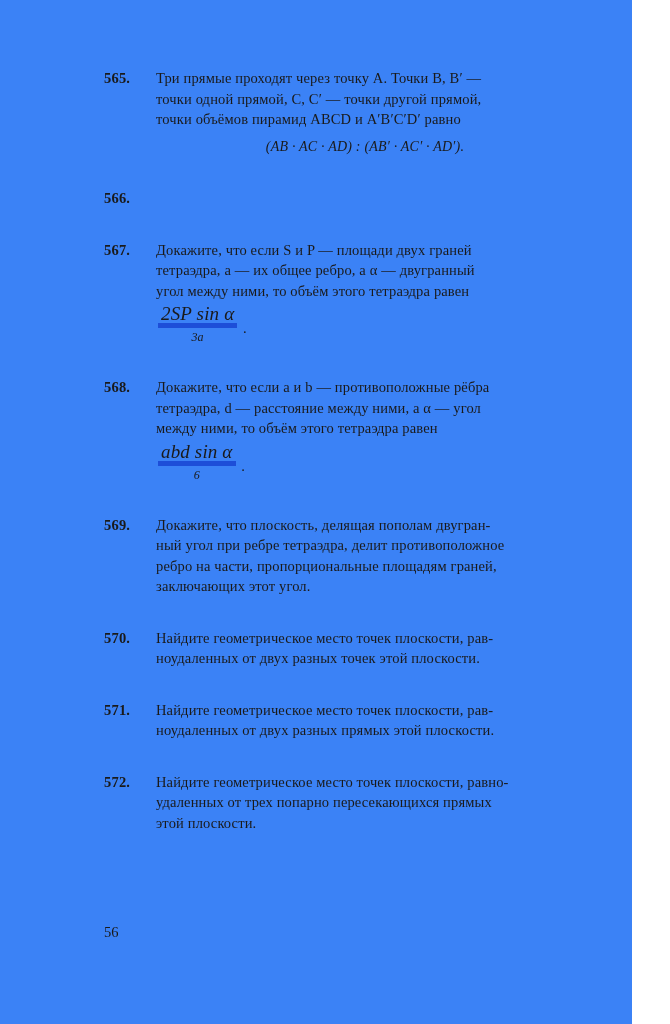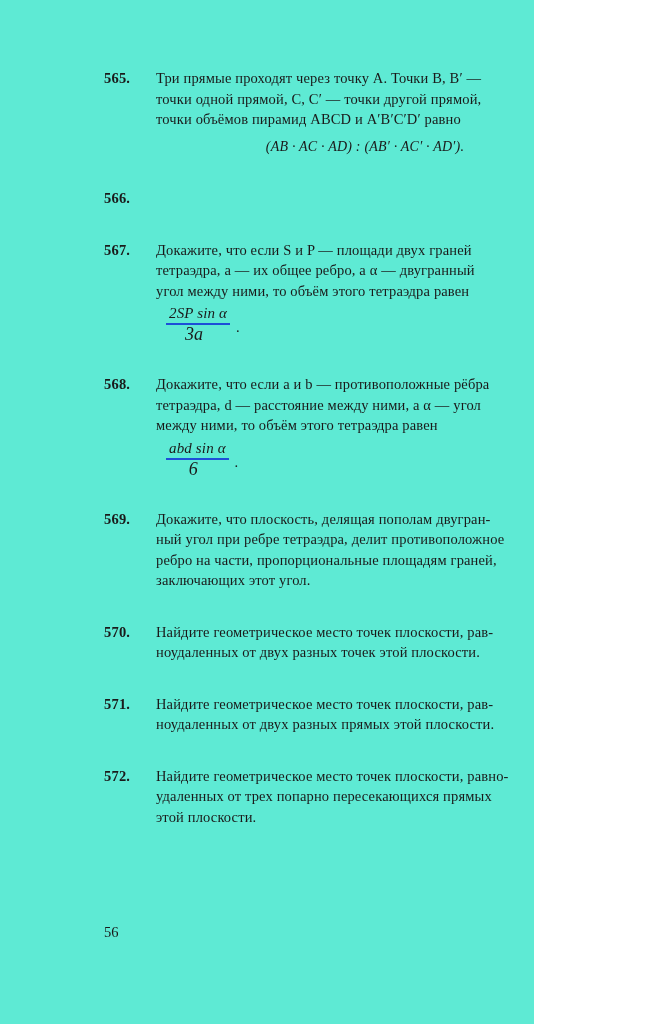--- a/index.html
+++ b/index.html
@@ -9,23 +9,23 @@
   }
   body {
     width: 670px;
     height: 1024px;
     font-family: "Liberation Serif", serif;
     color: #1a1a1a;
     overflow: hidden;
   }
   .page {
     position: relative;
-    width: 534px;
+    width: 632px;
     height: 1024px;
-    background: #5eead4;
+    background: #3b82f6;
     padding: 0;
     box-sizing: border-box;
   }
   .content {
     position: absolute;
     left: 104px;
     top: 68px;
     width: 470px;
   }
   .problem {
@@ -63,29 +63,28 @@
   }
   .frac {
     display: inline-block;
     vertical-align: -0.55em;
     text-align: center;
     margin: 0 2px;
   }
   .frac .top {
     display: block;
     padding: 0 3px 1px 3px;
-    border-bottom: 2px solid #1d4ed8;
-    font-size: 15px;
+    border-bottom: 5px solid #1d4ed8;
+    font-size: 19px;
     line-height: 17px;
-    margin-left: 8px;
   }
   .frac .bot {
     display: block;
     padding: 1px 3px 0 3px;
-    font-size: 18px;
+    font-size: 12px;
     line-height: 17px;
   }
   .inline-after {
     display: inline-block;
     vertical-align: baseline;
   }
   .pagenum {
     position: absolute;
     left: 104px;
     top: 924px;

